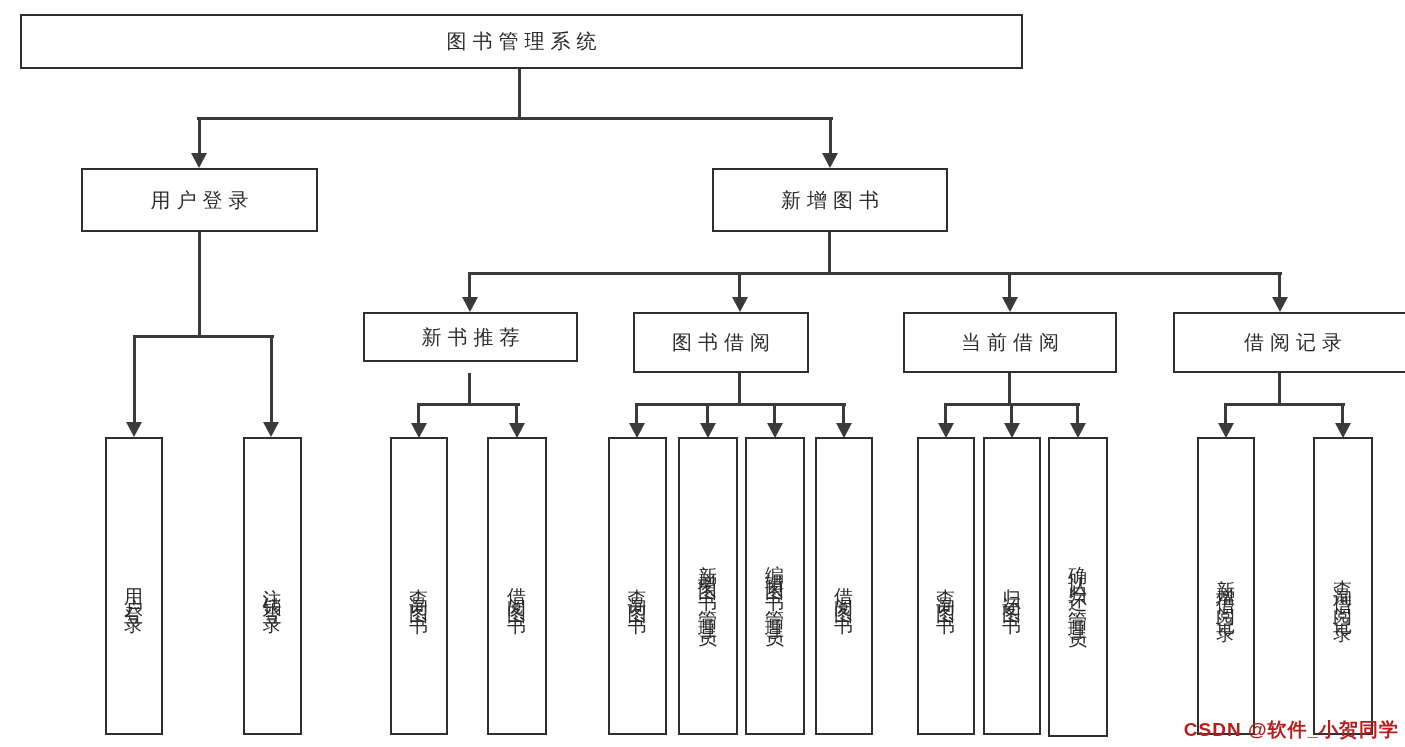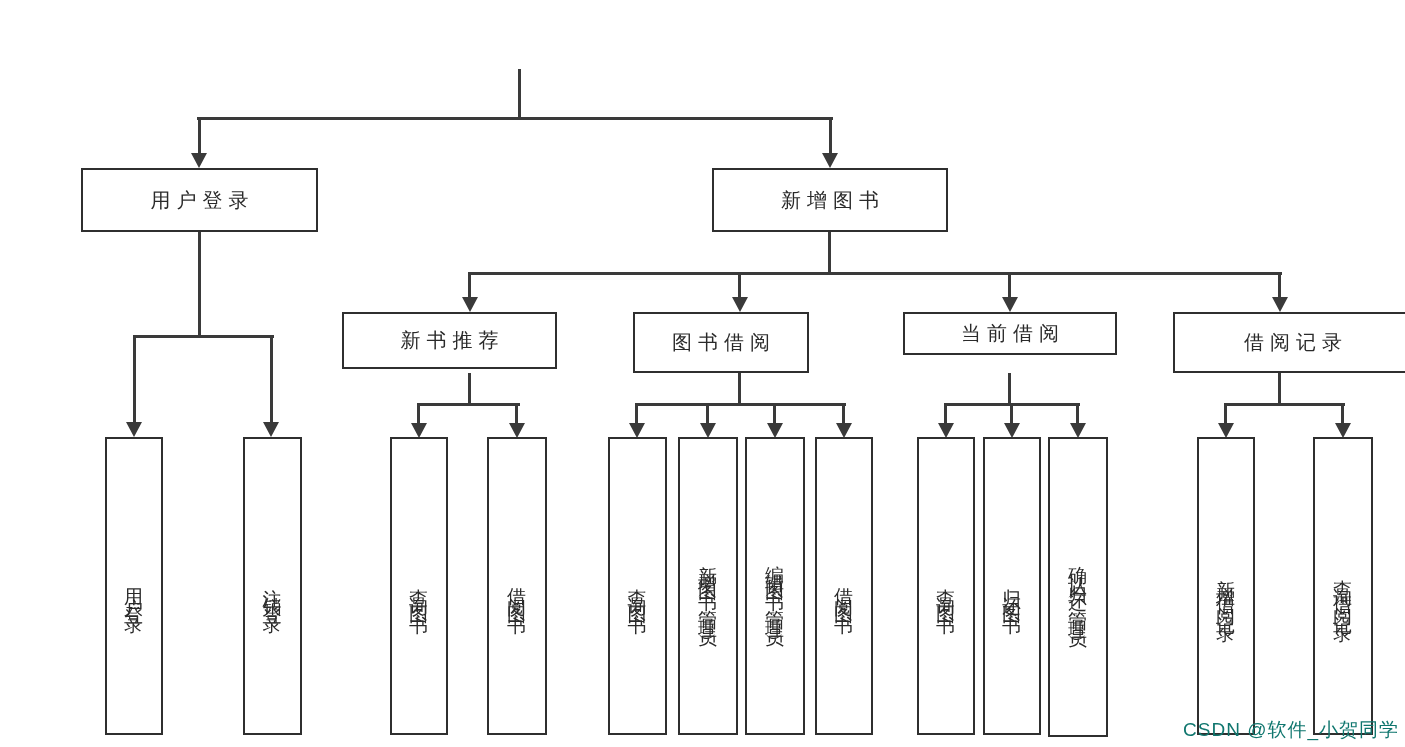--- a/index.html
+++ b/index.html
@@ -45,29 +45,32 @@
   .vline{width:3px;}
   
   .arrow{
     position:absolute;width:0;height:0;z-index:1;
     border-left:8px solid transparent;
     border-right:8px solid transparent;
     border-top:15px solid #3a3a3a;
   }
   .watermark{
     position:absolute;right:6px;bottom:4px;
-    font-size:19px;color:#0f766e;letter-spacing:1px;
-    z-index:5;white-space:nowrap;
+    font-size:19px;color:#b91c1c;letter-spacing:1px;
+    z-index:5;white-space:nowrap;font-weight:bold;
   }
 </style>
 </head>
 <body>
 
 <div class="canvas">
 
+  <div class="box" style="left:20px;top:14px;width:1003px;height:55px">
+    <span>图书管理系统</span>
+  </div>
 
   <div class="vline" style="left:518px;top:69px;height:48px"></div>
   <div class="hline" style="left:197px;top:117px;width:636px"></div>
   <div class="vline" style="left:198px;top:117px;height:37px"></div>
   <div class="arrow" style="left:191px;top:153px"></div>
   <div class="vline" style="left:829px;top:117px;height:37px"></div>
   <div class="arrow" style="left:822px;top:153px"></div>
 
   <div class="box" style="left:81px;top:168px;width:237px;height:64px">
     <span>用户登录</span>
@@ -87,27 +90,27 @@
   <div class="hline" style="left:468px;top:272px;width:814px"></div>
   <div class="vline" style="left:468px;top:272px;height:27px"></div>
   <div class="arrow" style="left:462px;top:297px"></div>
   <div class="vline" style="left:738px;top:272px;height:27px"></div>
   <div class="arrow" style="left:732px;top:297px"></div>
   <div class="vline" style="left:1008px;top:272px;height:27px"></div>
   <div class="arrow" style="left:1002px;top:297px"></div>
   <div class="vline" style="left:1278px;top:272px;height:27px"></div>
   <div class="arrow" style="left:1272px;top:297px"></div>
 
-  <div class="box" style="left:342px;top:312px;width:215px;height:57px">
+  <div class="box" style="left:363px;top:312px;width:215px;height:50px">
     <span>新书推荐</span>
   </div>
   <div class="box" style="left:633px;top:312px;width:176px;height:61px">
     <span>图书借阅</span>
   </div>
-  <div class="box" style="left:903px;top:312px;width:214px;height:43px">
+  <div class="box" style="left:903px;top:312px;width:214px;height:61px">
     <span>当前借阅</span>
   </div>
   <div class="box" style="left:1173px;top:312px;width:240px;height:61px">
     <span>借阅记录</span>
   </div>
 
   <div class="vline" style="left:468px;top:373px;height:30px"></div>
   <div class="hline" style="left:417px;top:403px;width:103px"></div>
   <div class="vline" style="left:417px;top:403px;height:21px"></div>
   <div class="arrow" style="left:411px;top:423px"></div>

